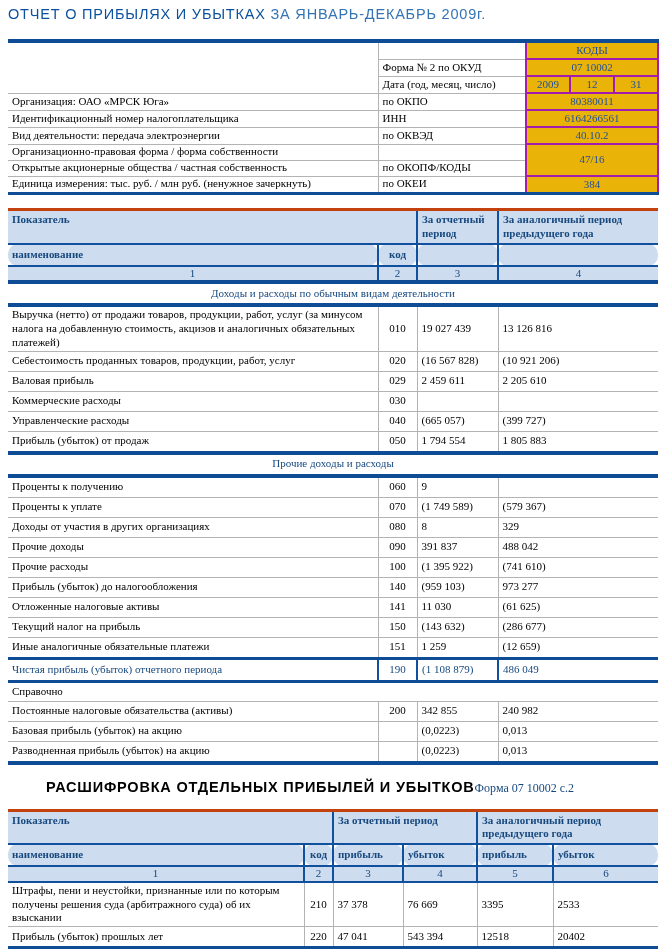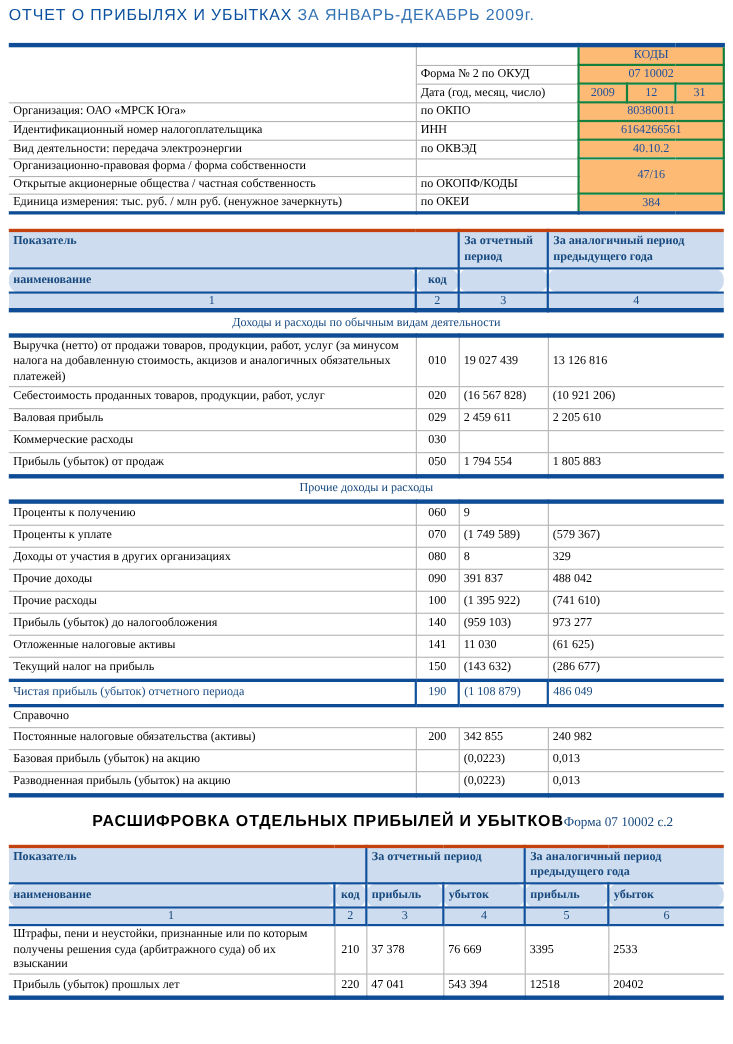--- a/index.html
+++ b/index.html
@@ -7,35 +7,35 @@
     width:666px; height:949px; box-sizing:border-box;
     background:#ffffff; position:relative;
     padding:6px 8px 0 8px;
     font-family:"Liberation Serif", serif;
     overflow:hidden;
   }
   
   .doc-title { font-family:"Liberation Sans", sans-serif; font-size:14.5px; letter-spacing:0.8px; white-space:nowrap; }
   .doc-title .t1 { font-weight:normal; color:#0b519f; }
   .doc-title .t2 { font-weight:normal; color:#3474b5; }
-  .doc-title2 { display:flex; justify-content:flex-end; align-items:baseline; width:650px; margin-top:14px; }
+  .doc-title2 { display:flex; justify-content:center; align-items:baseline; width:650px; margin-top:14px; }
   .doc-title2 .form-ref { font-family:"Liberation Serif", serif; font-size:12px; color:#17497f; padding-right:46px; letter-spacing:0; }
 
   
   table { border-collapse:collapse; table-layout:fixed; width:650px; font-size:11px; color:#000; }
   td { overflow:hidden; line-height:1.25; vertical-align:middle; }
 
   
   .info-table { margin-top:17px; border-top:4px solid #0e4c96; border-bottom:3px solid #0e4c96; }
   .info-table td { height:15px; padding:0 4px; }
   .info-table td.lbl, .info-table td.key { border:1px solid #b3b3b3; }
   .info-table td.lbl { border-left:none; }
   .info-table td.blank { border:none; }
   .info-table td.code-cell {
-    border:2px solid #15803d; background:#fdba74; color:#1d4f9c;
+    border:2px solid #a21caf; background:#eab308; color:#1d4f9c;
     text-align:center; padding:0 3px;
   }
 
   
   .stmt { margin-top:13px; border-top:3px solid #c2410c; border-bottom:4px solid #0e4c96; }
   .stmt td.hd {
     background:#cddcee; color:#17497f; font-weight:bold;
     border:2px solid #10509c; padding:2px 4px; text-align:left;
   }
   .stmt tr.hdr1 td.hd { height:26px; vertical-align:top; }
@@ -177,20 +177,26 @@
           <td class="val">2 459 611</td>
           <td class="val">2 205 610</td>
         </tr>
     <tr class="body">
           <td>Коммерческие расходы</td>
           <td class="code-col">030</td>
           <td class="val"></td>
           <td class="val"></td>
         </tr>
     <tr class="body">
+          <td>Управленческие расходы</td>
+          <td class="code-col">040</td>
+          <td class="val">(665 057)</td>
+          <td class="val">(399 727)</td>
+        </tr>
+    <tr class="body">
           <td>Прибыль (убыток) от продаж</td>
           <td class="code-col">050</td>
           <td class="val">1 794 554</td>
           <td class="val">1 805 883</td>
         </tr>
     <tr class="section-row">
       <td colspan="4">Прочие доходы и расходы</td>
     </tr>
     <tr class="body">
           <td>Проценты к получению</td>
@@ -232,20 +238,26 @@
           <td>Отложенные налоговые активы</td>
           <td class="code-col">141</td>
           <td class="val">11 030</td>
           <td class="val">(61 625)</td>
         </tr>
     <tr class="body">
           <td>Текущий налог на прибыль</td>
           <td class="code-col">150</td>
           <td class="val">(143 632)</td>
           <td class="val">(286 677)</td>
+        </tr>
+    <tr class="body">
+          <td>Иные аналогичные обязательные платежи</td>
+          <td class="code-col">151</td>
+          <td class="val">1 259</td>
+          <td class="val">(12 659)</td>
         </tr>
     <tr class="total-row">
       <td>Чистая прибыль (убыток) отчетного периода</td>
       <td class="code-col">190</td>
       <td class="val">(1 108 879)</td>
       <td class="val">486 049</td>
     </tr>
     <tr class="note-row">
       <td colspan="4">Справочно</td>
     </tr>

